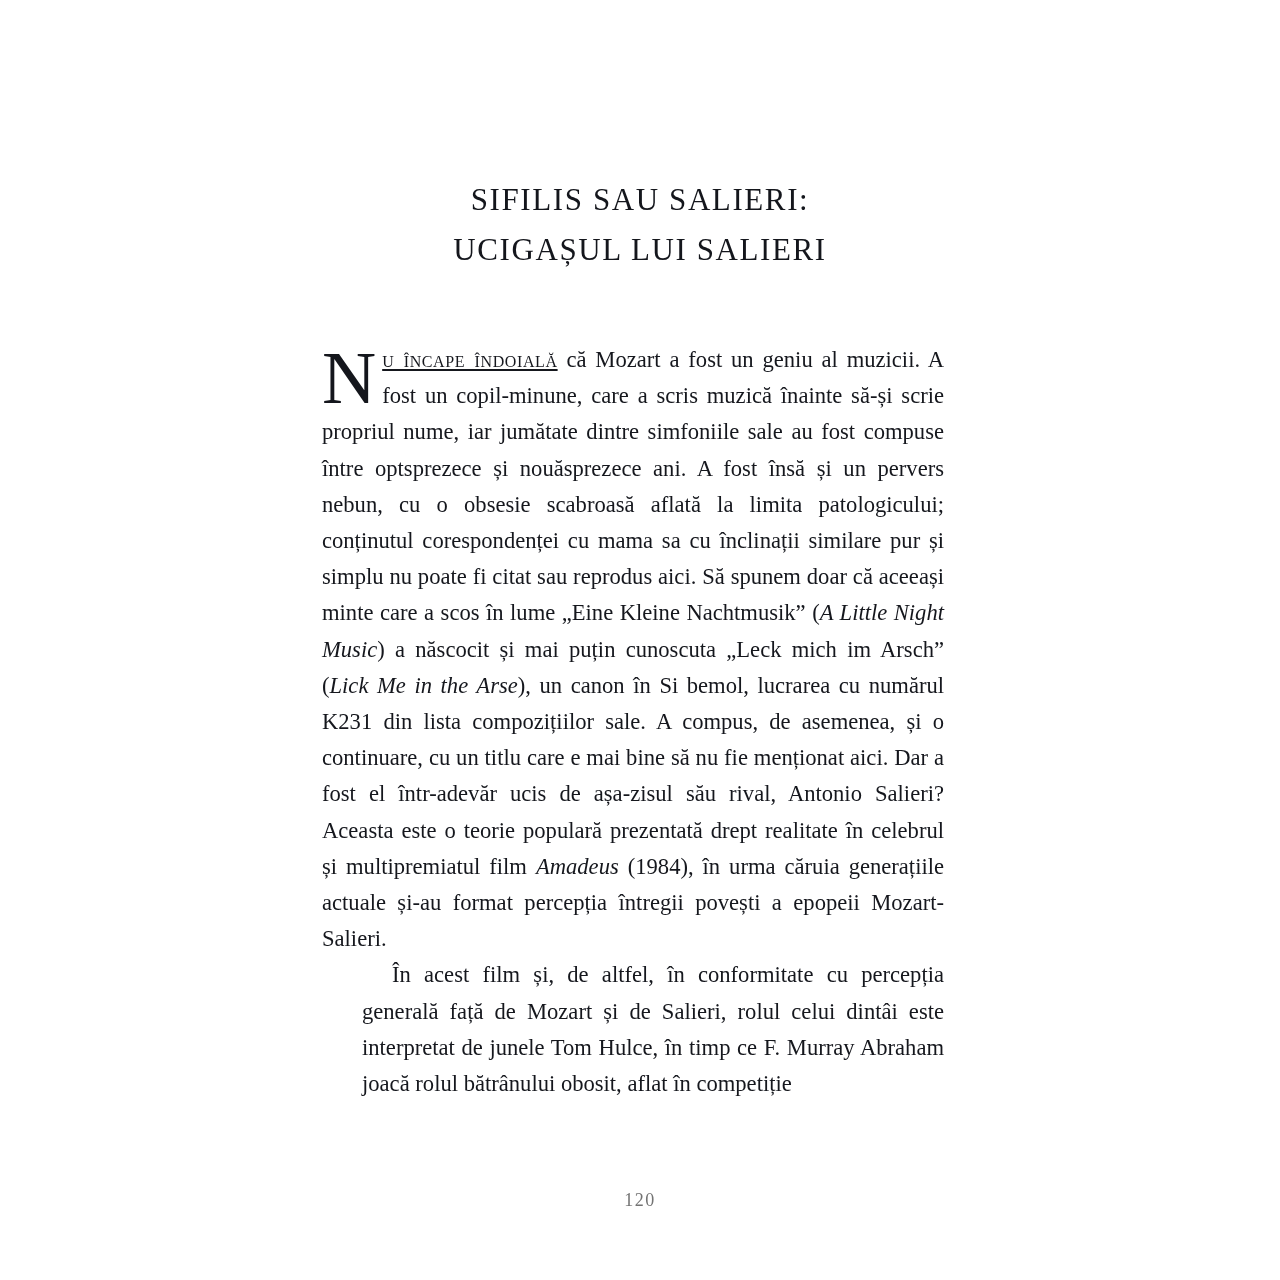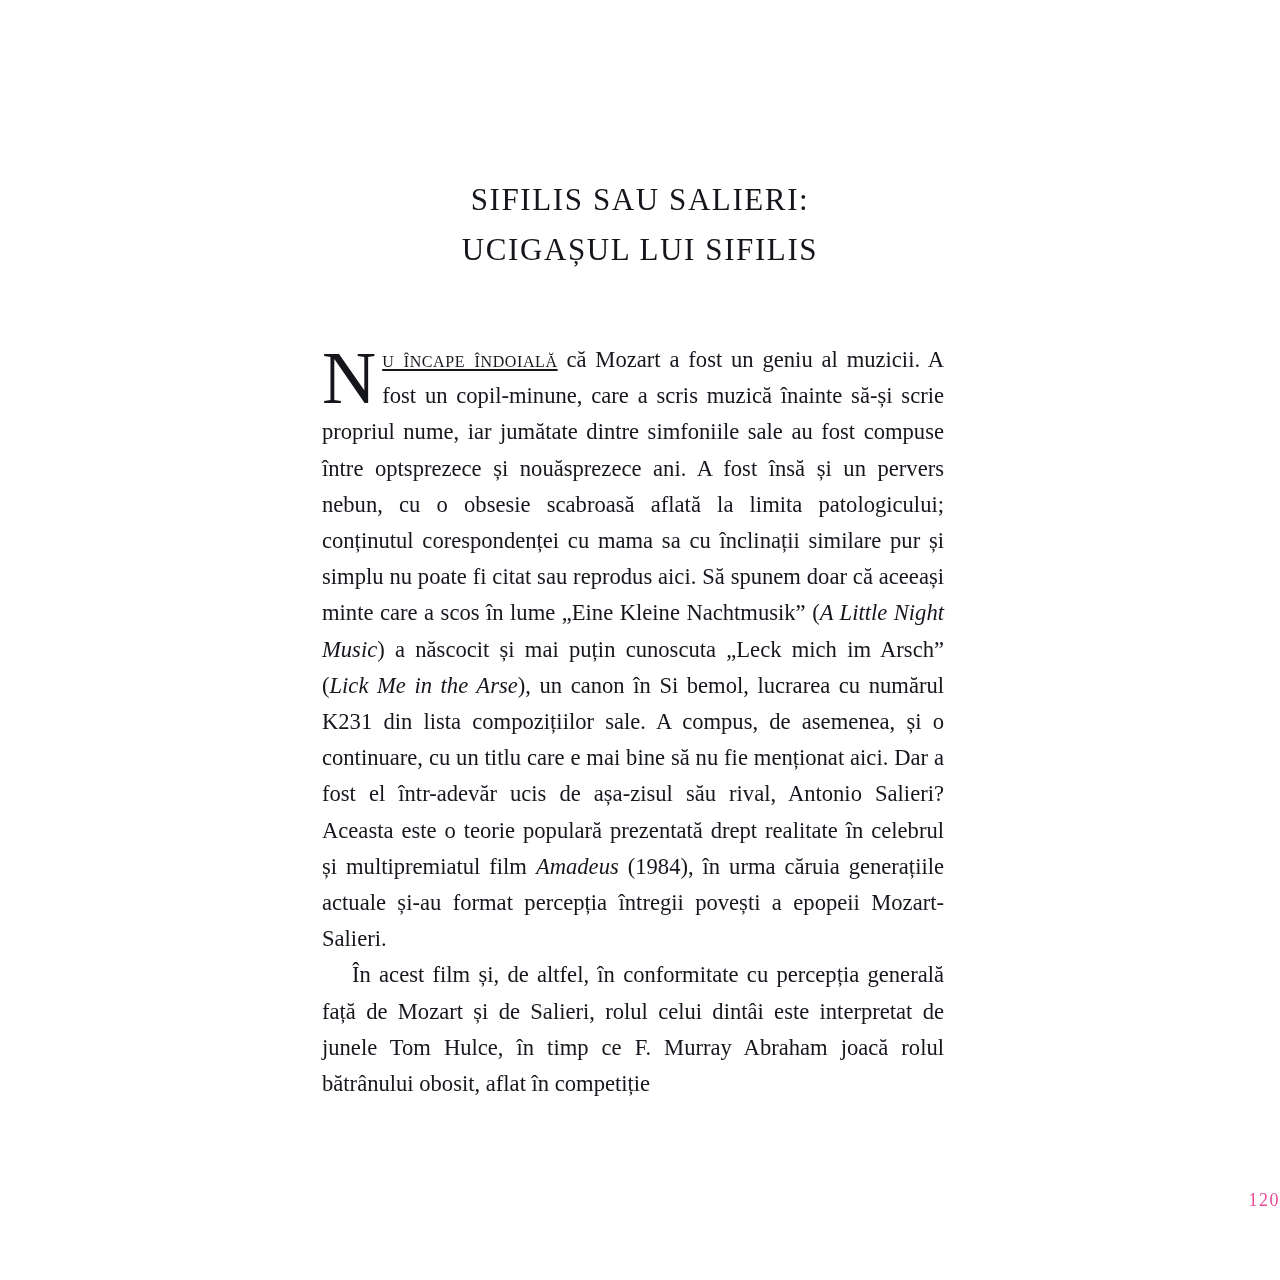--- a/index.html
+++ b/index.html
@@ -46,20 +46,21 @@
     margin: 0;
     font-size: 22.6px;
     line-height: 36.2px;
     text-align: justify;
     text-justify: inter-word;
     color: #15171d;
     hyphens: manual;
   }
   p.para + p.para {
     text-indent: 30px;
+    margin-left: 40px;
   }
   .dropcap {
     float: left;
     font-family: "Liberation Serif", serif;
     font-size: 75px;
     line-height: 60px;
     padding: 4px 6px 0 0;
     margin-top: 2px;
     color: #14161c;
   }
@@ -67,36 +68,36 @@
     font-variant: small-caps;
     letter-spacing: 0.6px;
     text-decoration: underline;
   }
   i { font-style: italic; }
   .folio {
     position: absolute;
     left: 0;
     right: 0;
     top: 1190px;
-    text-align: right;
+    text-align: center;
     font-family: "Liberation Serif", serif;
     font-size: 18px;
     letter-spacing: 1.5px;
-    color: #ec4899;
+    color: #737373;
     font-variant: small-caps;
   }
 </style>
 </head>
 <body>
 
 <div class="page">
 
   <h1 class="chapter-title">
     <span class="tline">SIFILIS SAU SALIERI:</span>
-    <span class="tline">UCIGAȘUL LUI SIFILIS</span>
+    <span class="tline">UCIGAȘUL LUI SALIERI</span>
   </h1>
 
   <div class="body-col">
     <p class="para">
       <span class="dropcap">N</span><span class="smallcaps">u încape îndoială</span><span> că Mozart a fost un geniu al muzicii. A fost un copil-minune, care a scris muzică înainte să-și scrie propriul nume, iar jumătate dintre simfoniile sale au fost compuse între optsprezece și nouăsprezece ani. A fost însă și un pervers nebun, cu o obsesie scabroasă aflată la limita patologicului; conținutul corespondenței cu mama sa cu înclinații similare pur și simplu nu poate fi citat sau reprodus aici. Să spunem doar că aceeași minte care a scos în lume „Eine Kleine Nachtmusik” (<i>A Little Night Music</i>) a născocit și mai puțin cunoscuta „Leck mich im Arsch” (<i>Lick Me in the Arse</i>), un canon în Si bemol, lucrarea cu numărul K231 din lista compozițiilor sale. A compus, de asemenea, și o continuare, cu un titlu care e mai bine să nu fie menționat aici. Dar a fost el într-adevăr ucis de așa-zisul său rival, Antonio Salieri? Aceasta este o teorie populară prezentată drept realitate în celebrul și multipremiatul film <i>Amadeus</i> (1984), în urma căruia generațiile actuale și-au format percepția întregii povești a epopeii Mozart-Salieri.</span>
     </p>
     <p class="para">
       <span>În acest film și, de altfel, în conformitate cu percepția generală față de Mozart și de Salieri, rolul celui dintâi este interpretat de junele Tom Hulce, în timp ce F. Murray Abraham joacă rolul bătrânului obosit, aflat în competiție</span>
     </p>
   </div>

